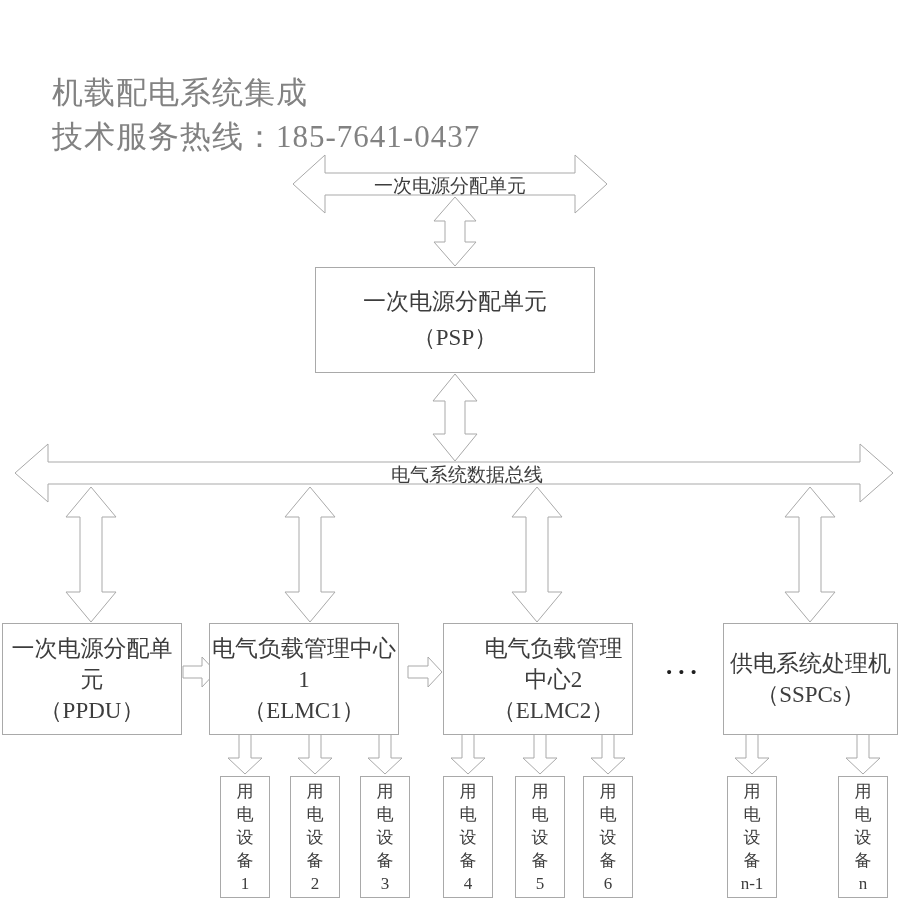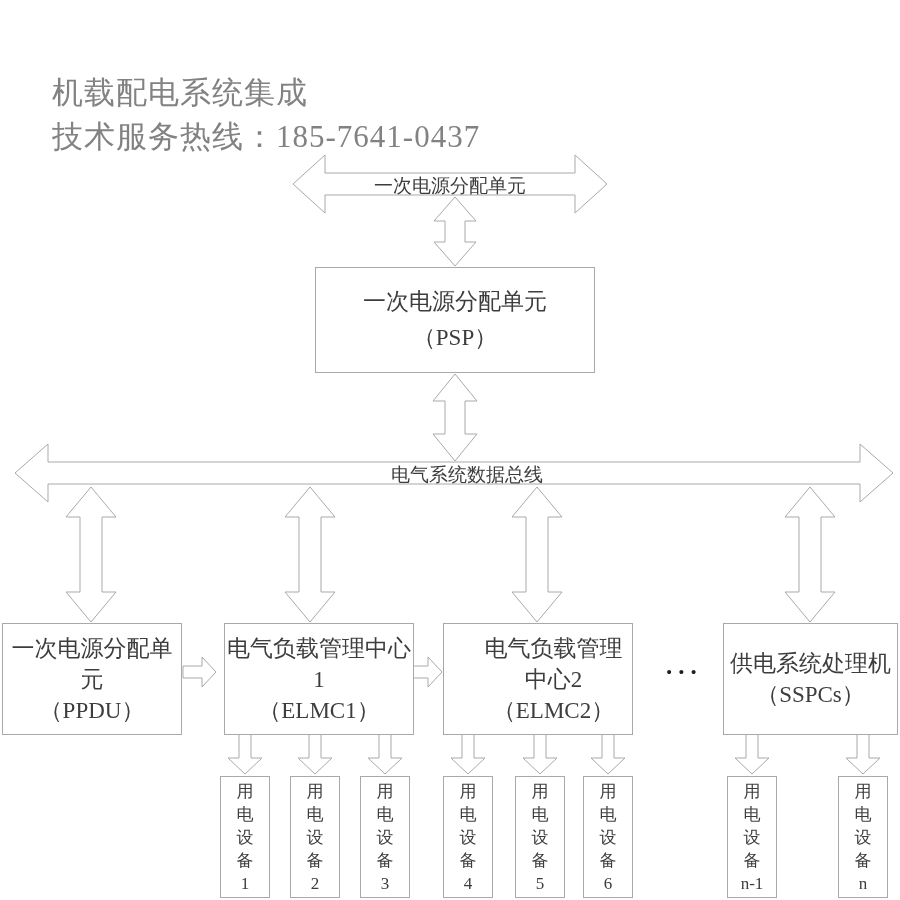--- a/index.html
+++ b/index.html
@@ -61,21 +61,21 @@
   }
   .box-psp {
     left: 315px; top: 267px; width: 280px; height: 106px;
     font-size: 23px; line-height: 36px;
   }
   .box-row {
     top: 623px; height: 112px;
     font-size: 23px; line-height: 31px;
   }
   .box-ppdu { left: 2px;   width: 180px; }
-  .box-elmc1{ left: 224px; width: 190px; }
+  .box-elmc1{ left: 209px; width: 190px; }
   .box-elmc2{ left: 443px; width: 190px; padding-left: 31px; }
   .box-sspc { left: 723px; width: 175px; }
   .ellipsis {
     position: absolute;
     left: 650px; top: 664px; width: 70px;
     text-align: center;
     font-size: 15px;
     font-weight: bold;
     letter-spacing: 7px;
     color: #1f1f1f;

